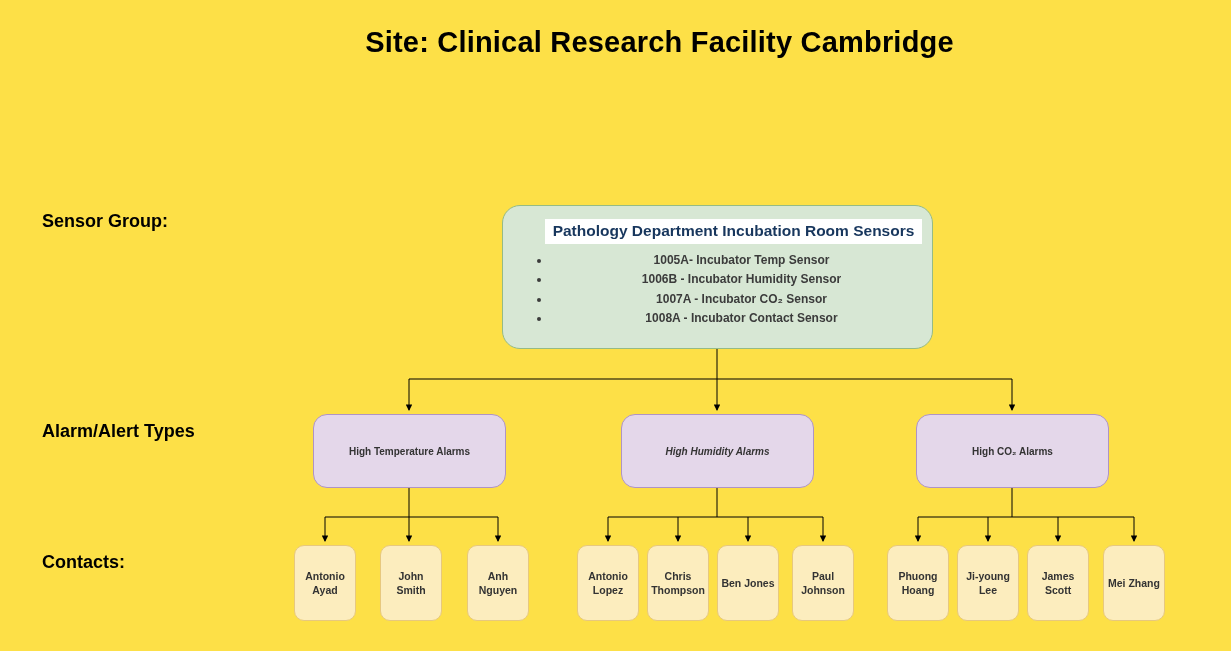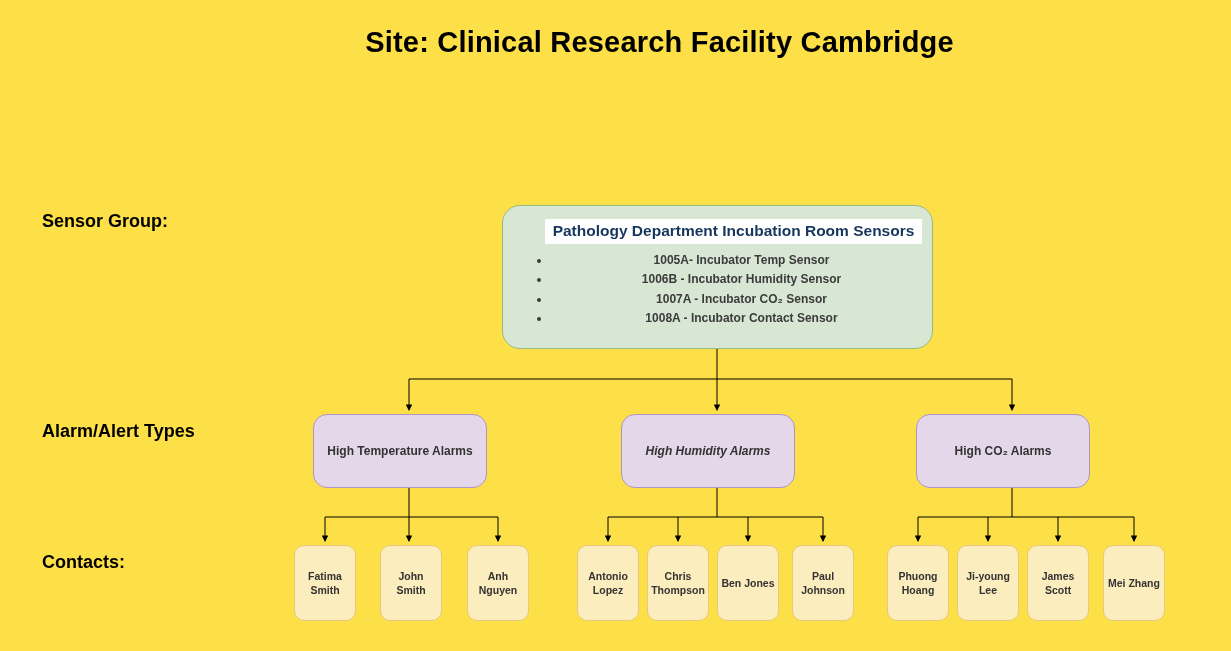--- a/index.html
+++ b/index.html
@@ -33,24 +33,24 @@
   }
   .sensor-list {
     margin:9px 0 0 48px; padding:0; list-style:disc;text-align:center;
   }
   .sensor-list li {
     font-size:12px; font-weight:bold; color:#3B3B3B; margin-bottom:4.5px;
     line-height:1.25;
   }
 
   .alarm-box {
-    position:absolute; top:414px; width:174px; height:74px;
+    position:absolute; top:414px; width:193px; height:74px;
     background:#E4D7EA; border:1px solid #AF94C4; border-radius:14px;
     box-sizing:border-box; display:flex; align-items:center; justify-content:center;
-    font-size:12px; font-weight:bold; color:#333; text-align:center;
+    font-size:10px; font-weight:bold; color:#333; text-align:center;
   }
   .alarm-1 { left:313px; }
   .alarm-2 { left:621px;font-style:italic; }
   .alarm-3 { left:916px; }
 
   .contact-box {
     position:absolute; top:545px; width:62px; height:76px;
     background:#FCEDBE; border:1px solid #E7C87E; border-radius:10px;
     box-sizing:border-box; display:flex; align-items:center; justify-content:center;
     font-size:10.5px; font-weight:bold; color:#333; text-align:center;
@@ -112,21 +112,21 @@
       <li>1006B - Incubator Humidity Sensor</li>
       <li>1007A - Incubator CO₂ Sensor</li>
       <li>1008A - Incubator Contact Sensor</li>
     </ul>
   </div>
 
   <div class="alarm-box alarm-1">High Temperature Alarms</div>
   <div class="alarm-box alarm-2">High Humidity Alarms</div>
   <div class="alarm-box alarm-3">High CO₂ Alarms</div>
 
-  <div class="contact-box" style="left:294px;">Fatima Smith</div>
+  <div class="contact-box" style="left:294px;">Antonio Ayad</div>
   <div class="contact-box" style="left:380px;">John Smith</div>
   <div class="contact-box" style="left:467px;">Anh Nguyen</div>
 
   <div class="contact-box" style="left:577px;">Antonio Lopez</div>
   <div class="contact-box" style="left:647px;">Chris Thompson</div>
   <div class="contact-box" style="left:717px;">Ben Jones</div>
   <div class="contact-box" style="left:792px;">Paul Johnson</div>
 
   <div class="contact-box" style="left:887px;">Phuong Hoang</div>
   <div class="contact-box" style="left:957px;">Ji-young Lee</div>

